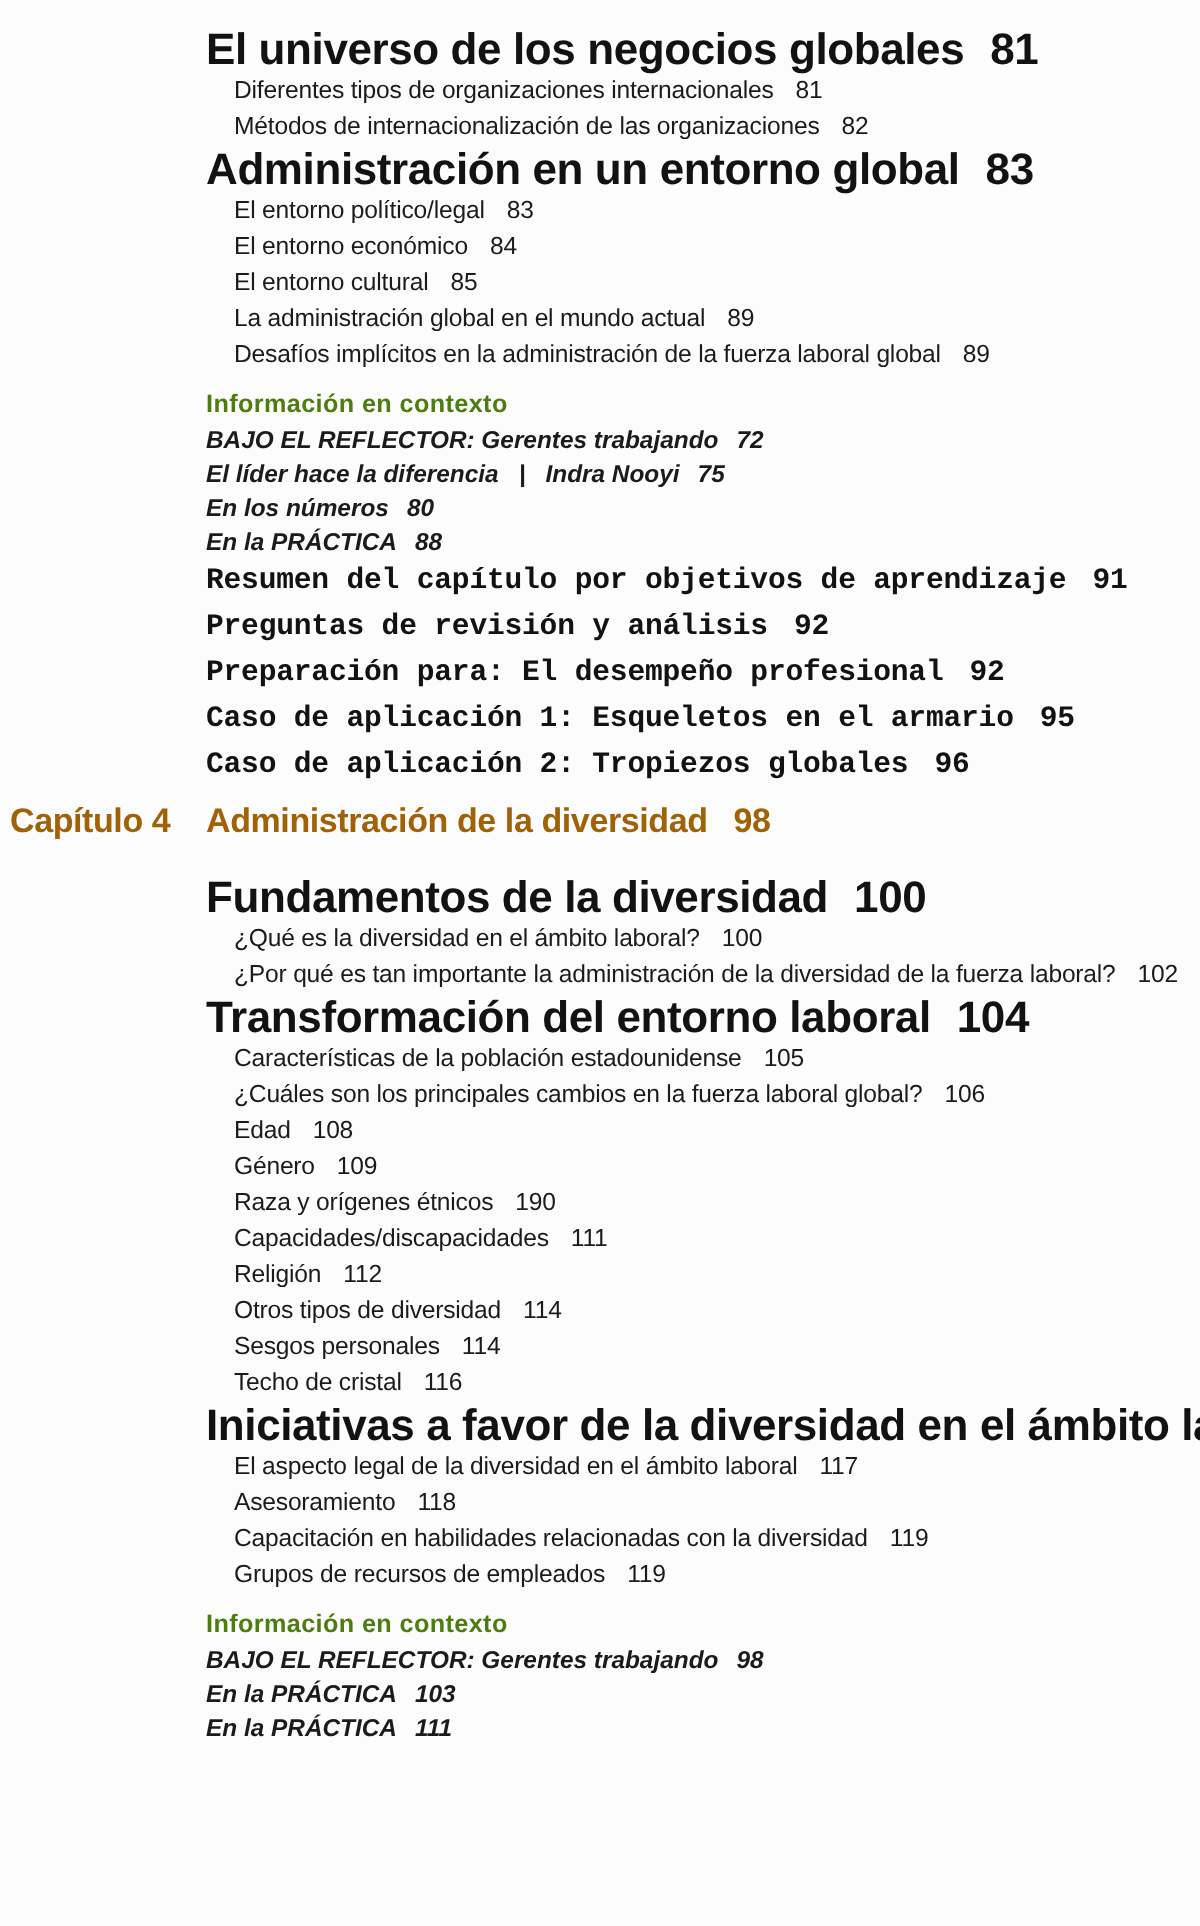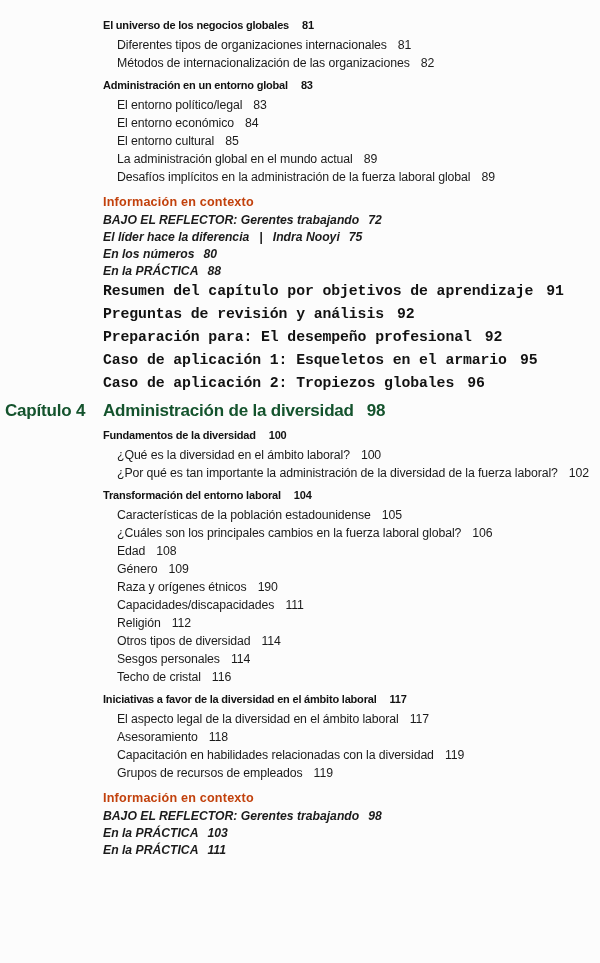--- a/index.html
+++ b/index.html
@@ -10,21 +10,21 @@
     background: #fcfcfc;
     overflow: hidden;
     box-sizing: border-box;
     padding-top: 12px;
     font-family: "Liberation Sans", sans-serif;
     color: #161616;
   }
   .row { white-space: nowrap; padding-left: 103px; }
   
   .h1 {
-    font-size: 11px;
+    font-size: 22px;
     font-weight: bold;
     letter-spacing: -0.2px;
     line-height: 20px;
     margin-top: 3px;
     margin-bottom: 1px;
     color: #121212;
   }
   
   .h2 {
     font-size: 14.8px;
@@ -43,40 +43,40 @@
     color: #1b1b1b;
   }
   
   .ctx {
     font-size: 12.6px;
     font-weight: bold;
     letter-spacing: 0.2px;
     line-height: 16px;
     margin-top: 8px;
     margin-bottom: 2px;
-    color: #c2410c;
+    color: #4d7c0f;
   }
   
   .feat {
     font-size: 12.2px;
     font-weight: bold;
     font-style: italic;
     line-height: 17px;
     color: #1b1b1b;
   }
   
   .chapter {
     position: relative;
     font-size: 17px;
     font-weight: bold;
     letter-spacing: -0.2px;
     line-height: 21px;
     margin-top: 5px;
-    margin-bottom: 4px;
-    color: #14532d;
+    margin-bottom: 18px;
+    color: #a16207;
   }
   .chapter-label { position: absolute; left: 5px; top: 0; }
   .pg { margin-left: 13px; }
   .sub .pg { margin-left: 11px; }
   .feat .pg { margin-left: 9px; }
   .sep { margin: 0 10px; font-style: italic; }
 </style>
 </head>
 <body>
 

